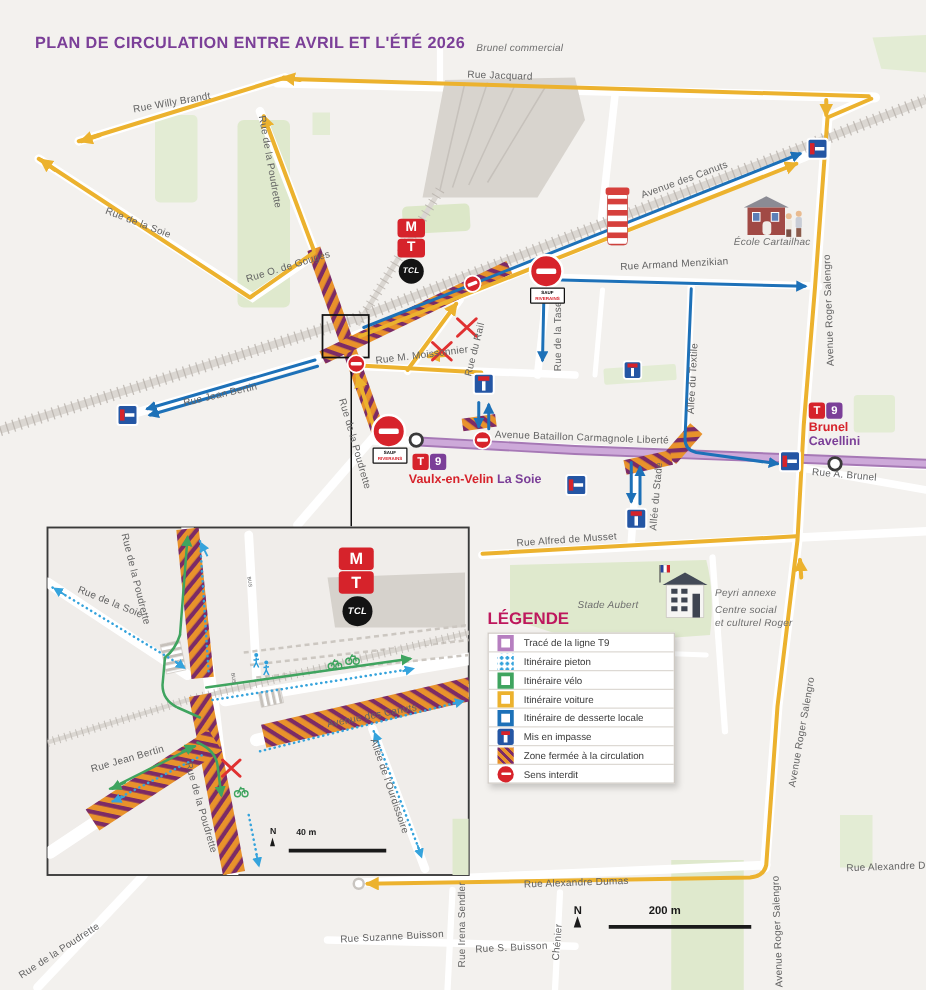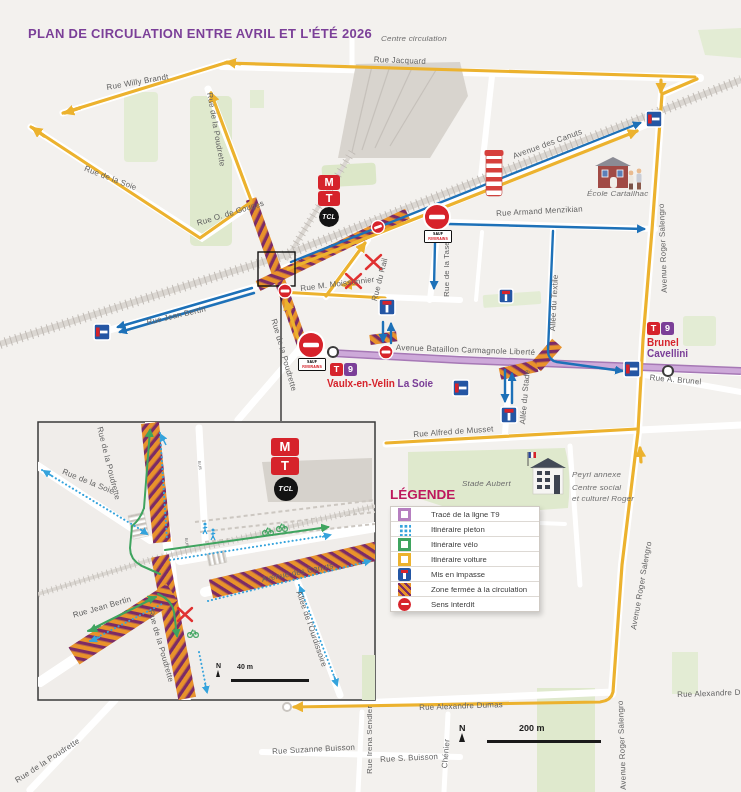--- a/index.html
+++ b/index.html
@@ -22,21 +22,21 @@
   .stn{position:absolute;font-weight:700;font-size:10px;white-space:nowrap;line-height:1.1;}
   .red{color:#D6232B;} .pur{color:#7B3F98;}
   
   .plq{position:absolute;width:26px;background:#fff;border:1px solid #111;border-radius:1px;
       text-align:center;font-weight:700;font-size:3.6px;line-height:1.3;padding:1px 0;}
   .plq .rv{color:#D6232B;}
   
   #legend{position:absolute;left:390px;top:487px;width:150px;}
   #legend-title{font-size:13.5px;font-weight:700;color:#be185d;margin:0 0 4px 0;}
   #legend-box{background:#fff;border:1px solid #cfcac4;box-shadow:2px 3px 5px rgba(0,0,0,.18);}
-  .lrow{display:flex;align-items:center;gap:20px;height:14px;padding-left:7px;
+  .lrow{display:flex;align-items:center;gap:8px;height:14px;padding-left:7px;
       border-top:1px solid #ddd9d4;}
   .lrow:first-child{border-top:none;}
   .lrow span{font-size:7.8px;color:#3a3a3a;}
   .sw{width:13px;height:13px;box-sizing:border-box;flex:0 0 13px;position:relative;}
   .sw-t9{border:3.5px solid #B67FC0;background:#fff;}
   .sw-pieton{background-image:radial-gradient(circle,#35A3DC 1.3px,transparent 1.5px);
       background-size:4.6px 4.6px;background-position:1px 1px;}
   .sw-velo{border:3.5px solid #3FA45F;background:#fff;}
   .sw-voiture{border:3.5px solid #ECB22E;background:#fff;}
   .sw-desserte{border:3.5px solid #1D71B8;background:#fff;}
@@ -418,21 +418,21 @@
 </svg>
 
 <div id="page-title">PLAN DE CIRCULATION  ENTRE AVRIL ET L'ÉTÉ 2026</div>
 
 <div id="labels-layer">
       <div class="slbl" style="left: 106px; top: 84px; transform: rotate(-10deg);">Rue Willy Brandt</div>
       <div class="slbl" style="left: 86px; top: 165px; transform: rotate(21deg);">Rue de la Soie</div>
       <div class="slbl" style="left: 196px; top: 220px; transform: rotate(-17deg);">Rue O. de Gouges</div>
       <div class="slbl" style="left: 213px; top: 92px; transform: rotate(80deg);">Rue de la Poudrette</div>
       <div class="slbl" style="left: 374px; top: 56px; transform: rotate(2deg);">Rue Jacquard</div>
-      <div class="slbl it" style="left: 381px; top: 35px; transform: rotate(0deg);">Centre circulation</div>
+      <div class="slbl it" style="left: 381px; top: 35px; transform: rotate(0deg);">Brunel commercial</div>
       <div class="slbl" style="left: 512px; top: 153px; transform: rotate(-20deg);">Avenue des Canuts</div>
       <div class="slbl it" style="left: 587px; top: 190px; transform: rotate(0deg);">École Cartailhac</div>
       <div class="slbl" style="left: 661px; top: 293px; transform: rotate(-92deg);">Avenue Roger Salengro</div>
       <div class="slbl" style="left: 496px; top: 210px; transform: rotate(-3deg);">Rue Armand Menzikian</div>
       <div class="slbl" style="left: 443px; top: 297px; transform: rotate(-90deg);">Rue de la Tase</div>
       <div class="slbl" style="left: 371px; top: 300px; transform: rotate(-76deg);">Rue du Rail</div>
       <div class="slbl" style="left: 300px; top: 285px; transform: rotate(-7deg);">Rue M. Moissonnier</div>
       <div class="slbl" style="left: 146px; top: 319px; transform: rotate(-13deg);">Rue Jean Bertin</div>
       <div class="slbl" style="left: 277px; top: 318px; transform: rotate(74deg);">Rue de la Poudrette</div>
       <div class="slbl" style="left: 396px; top: 344px; transform: rotate(2deg);">Avenue Bataillon Carmagnole Liberté</div>
@@ -495,20 +495,24 @@
         </div>
         <div class="lrow">
           <div class="sw sw-velo"></div>
           <span>Itinéraire vélo</span>
         </div>
         <div class="lrow">
           <div class="sw sw-voiture"></div>
           <span>Itinéraire voiture</span>
         </div>
         <div class="lrow">
+          <div class="sw sw-desserte"></div>
+          <span>Itinéraire de desserte locale</span>
+        </div>
+        <div class="lrow">
           <div class="sw sw-impasse"></div>
           <span>Mis en impasse</span>
         </div>
         <div class="lrow">
           <div class="sw sw-zone"></div>
           <span>Zone fermée à la circulation</span>
         </div>
         <div class="lrow">
           <div class="sw sw-sens"></div>
           <span>Sens interdit</span>

